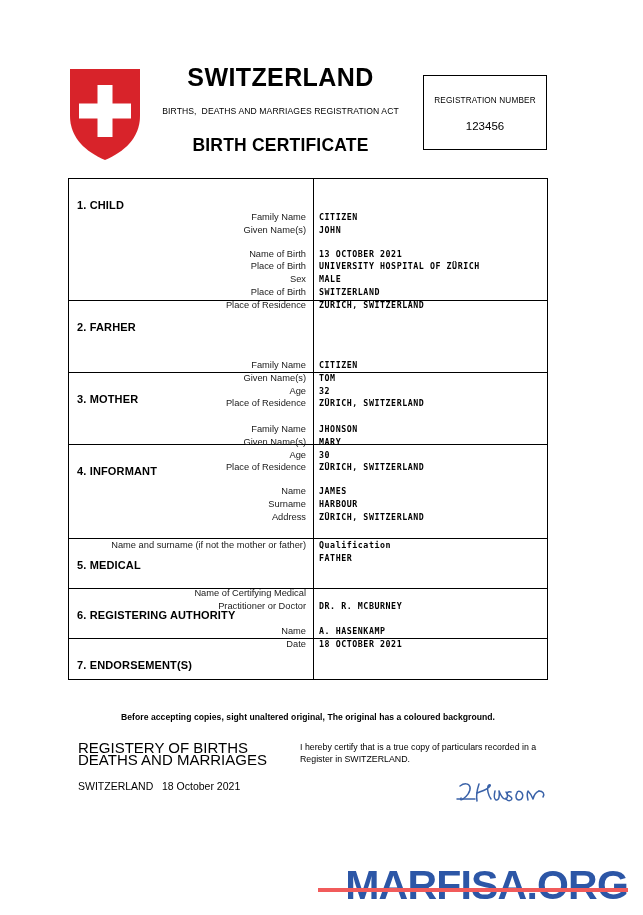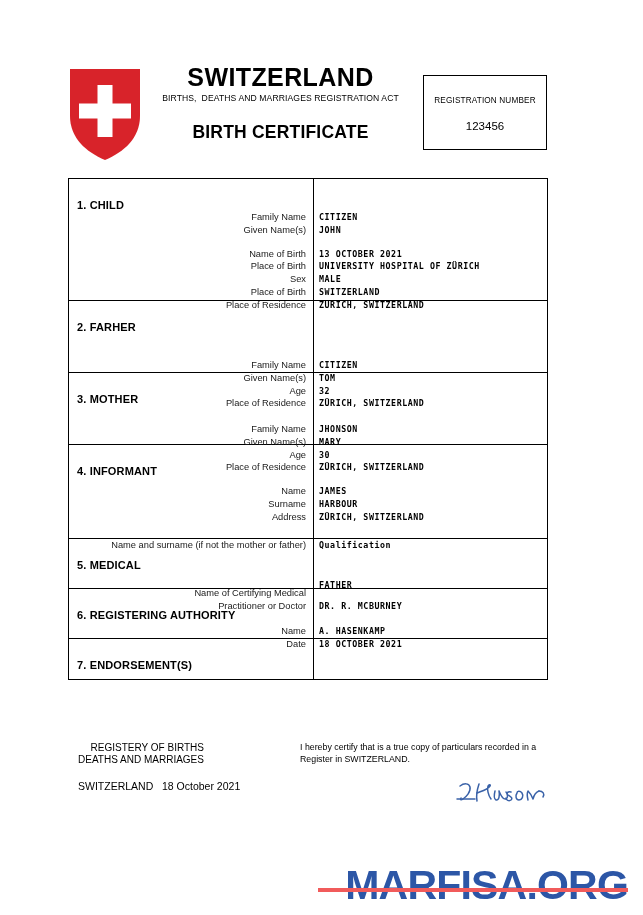--- a/index.html
+++ b/index.html
@@ -48,21 +48,21 @@
   .doc-country {
     font-size: 25px;
     font-weight: bold;
     letter-spacing: 0.4px;
     line-height: 30px;
     white-space: nowrap;
   }
   .doc-act {
     font-size: 8.6px;
     line-height: 12px;
-    margin-top: 0;
+    margin-top: 13px;
     white-space: pre;
     letter-spacing: 0.1px;
   }
   .doc-type {
     font-size: 17.5px;
     font-weight: bold;
     line-height: 22px;
     margin-top: 17px;
     letter-spacing: 0.2px;
     white-space: nowrap;
@@ -172,24 +172,23 @@
     text-align: center;
     font-size: 8.6px;
     font-weight: bold;
     letter-spacing: 0.05px;
   }
 
   .reg-left {
     position: absolute;
     left: 78px;
     top: 742px;
-    font-size: 10px;
+    font-size: 15px;
     line-height: 12px;
     white-space: pre-line;
-    text-align: right;
   }
   .reg-country {
     position: absolute;
     left: 78px;
     top: 780px;
     font-size: 10.5px;
     white-space: nowrap;
   }
   .reg-date {
     position: absolute;
@@ -367,21 +366,21 @@
             <div class="fld-value">HARBOUR</div>
           </div>
           <div class="fld" style="top: 65.6px; left: 0px; width: 100%;">
             <div class="fld-label">Address</div>
             <div class="fld-value">ZÜRICH, SWITZERLAND</div>
           </div>
           <div class="fld" style="top: 94.4px; left: 0px; width: 100%;">
             <div class="fld-label wide">Name and surname (if not the mother or father)</div>
             <div class="fld-value">Qualification</div>
           </div>
-          <div class="fld" style="top: 107.2px; left: 0px; width: 100%; margin-top: 27px;">
+          <div class="fld" style="top: 107.2px; left: 0px; width: 100%;">
             <div class="fld-value">FATHER</div>
           </div>
         </div>
       </div>
       <div class="row" style="height: 50px;">
         <div class="divider"></div>
         <div class="sect-title">5. MEDICAL</div>
         <div class="fields">
           <div class="fld" style="top: 60.8px; left: 0px; width: 100%;">
             <div class="fld-label">Practitioner or Doctor</div>
@@ -406,20 +405,21 @@
           </div>
         </div>
       </div>
       <div class="row" style="height: 40px;">
         <div class="divider"></div>
         <div class="sect-title">7. ENDORSEMENT(S)</div>
         <div class="fields"></div>
       </div>
     </div>
 
+  <div class="notice">Before accepting copies, sight unaltered original, The original has a coloured background.</div>
 
   <div class="reg-left">REGISTERY OF BIRTHS
 DEATHS AND MARRIAGES</div>
 
   <div class="reg-country">SWITZERLAND</div>
 
   <div class="reg-date">18 October 2021</div>
 
   <div class="certify">I hereby certify that is a true copy of particulars recorded in a Register in SWITZERLAND.</div>
 

